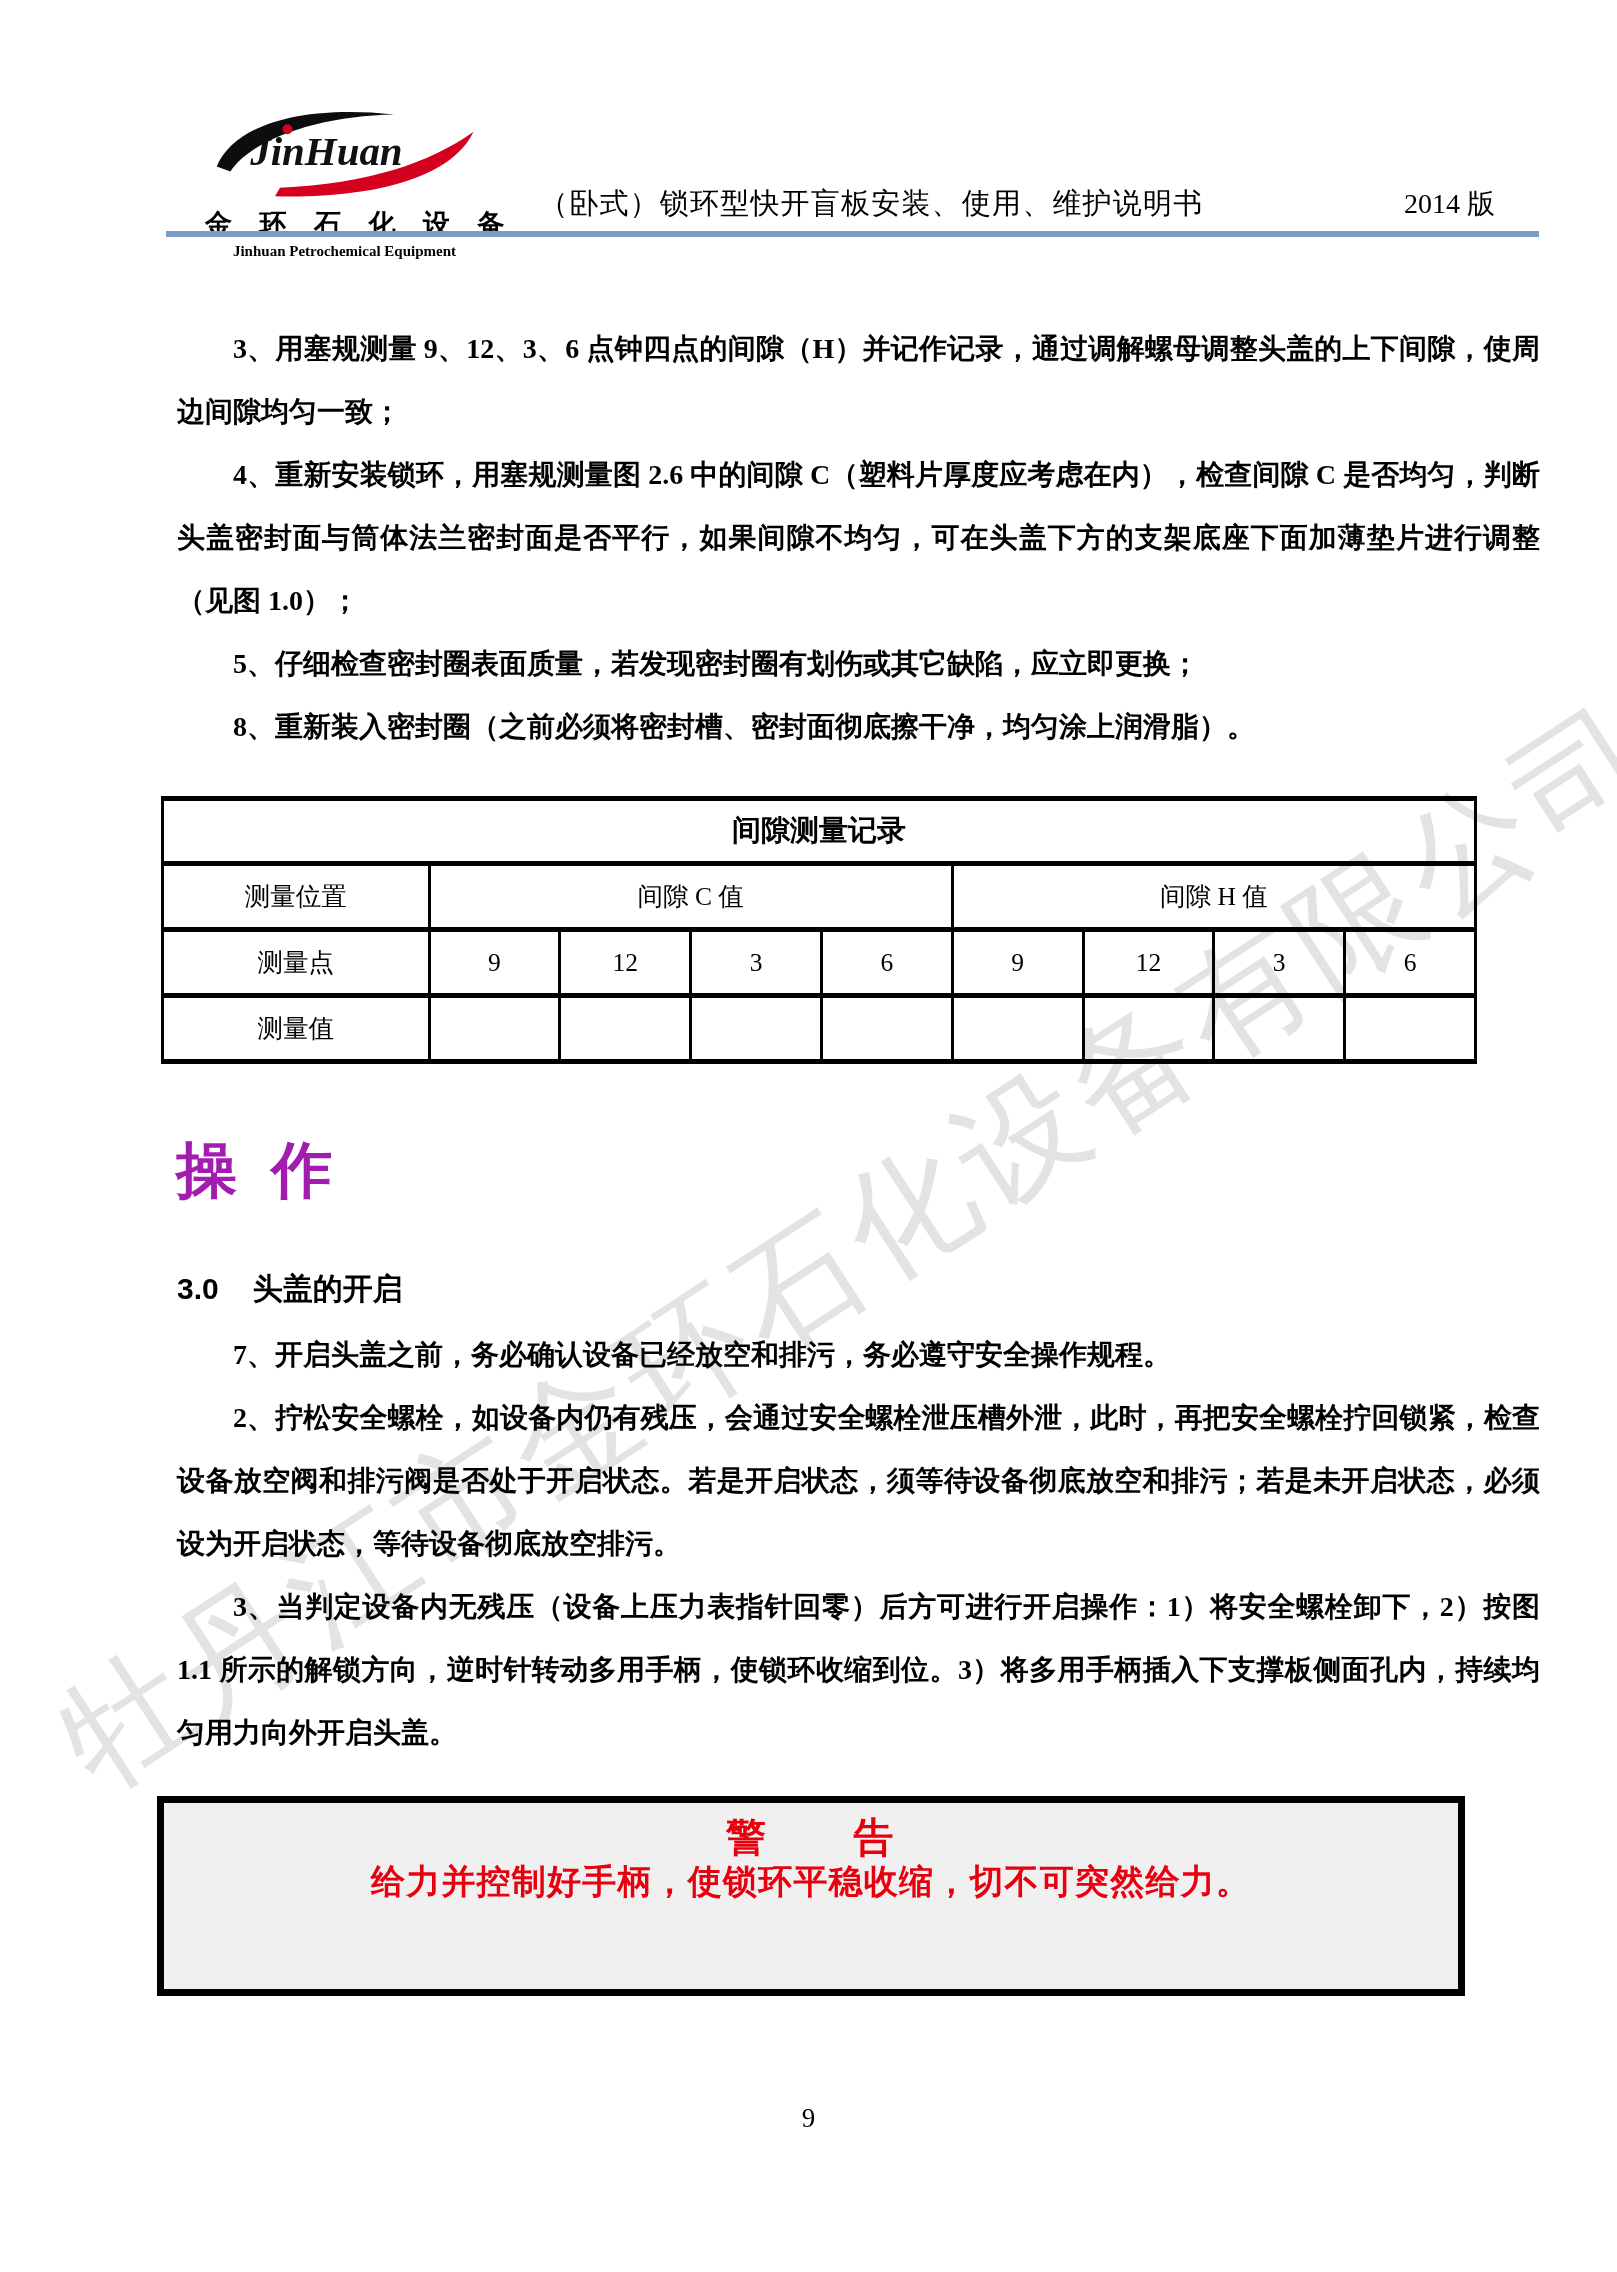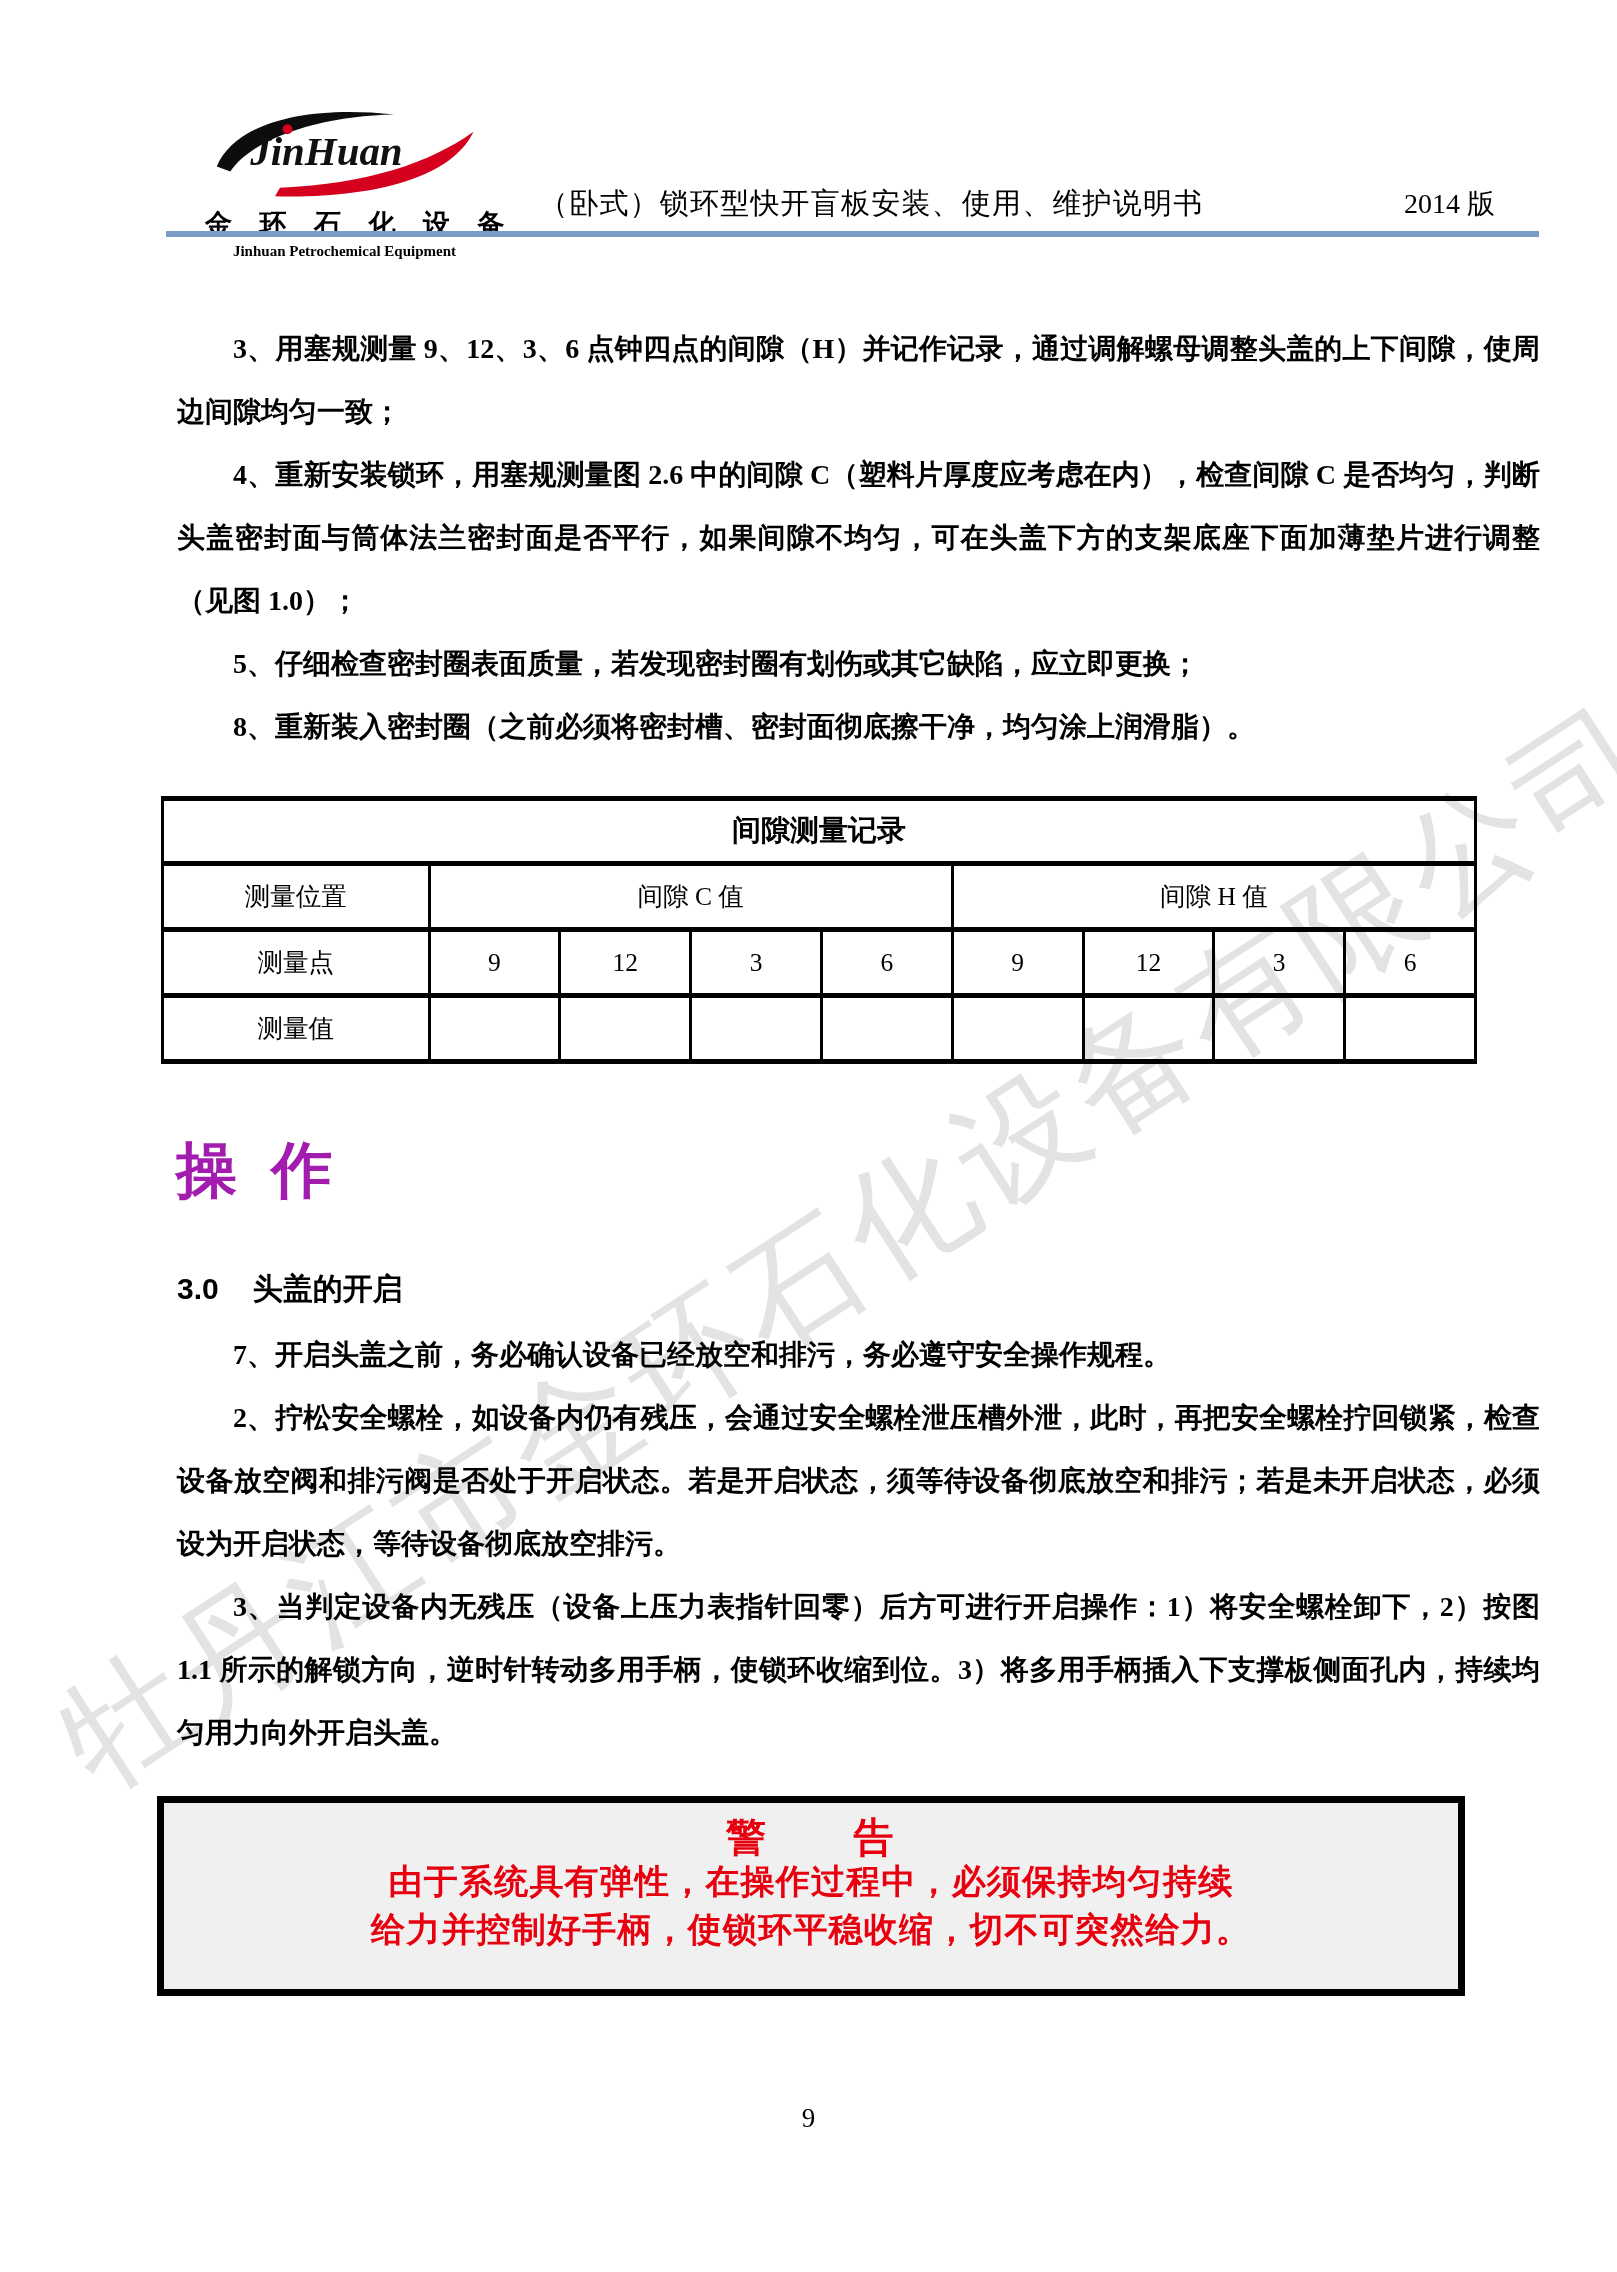--- a/index.html
+++ b/index.html
@@ -194,20 +194,19 @@
   </div>
 
   <div class="layer textblock block-oper">
     <p>7、开启头盖之前，务必确认设备已经放空和排污，务必遵守安全操作规程。</p>
     <p>2、拧松安全螺栓，如设备内仍有残压，会通过安全螺栓泄压槽外泄，此时，再把安全螺栓拧回锁紧，检查设备放空阀和排污阀是否处于开启状态。若是开启状态，须等待设备彻底放空和排污；若是未开启状态，必须设为开启状态，等待设备彻底放空排污。</p>
     <p>3、当判定设备内无残压（设备上压力表指针回零）后方可进行开启操作：1）将安全螺栓卸下，2）按图 1.1 所示的解锁方向，逆时针转动多用手柄，使锁环收缩到位。3）将多用手柄插入下支撑板侧面孔内，持续均匀用力向外开启头盖。</p>
   </div>
 
   <div class="layer warning" style="color:#e8000f;">
     <div class="warning-title">警　　告</div>
-    <div class="warning-line">由于系统具有弹性，在操作过程中，必须保持均匀持续</div>
     <div class="warning-line">给力并控制好手柄，使锁环平稳收缩，切不可突然给力。</div>
   </div>
 
   <div class="layer page-number">9</div>
 
 </div>
 
 
 </body></html>

